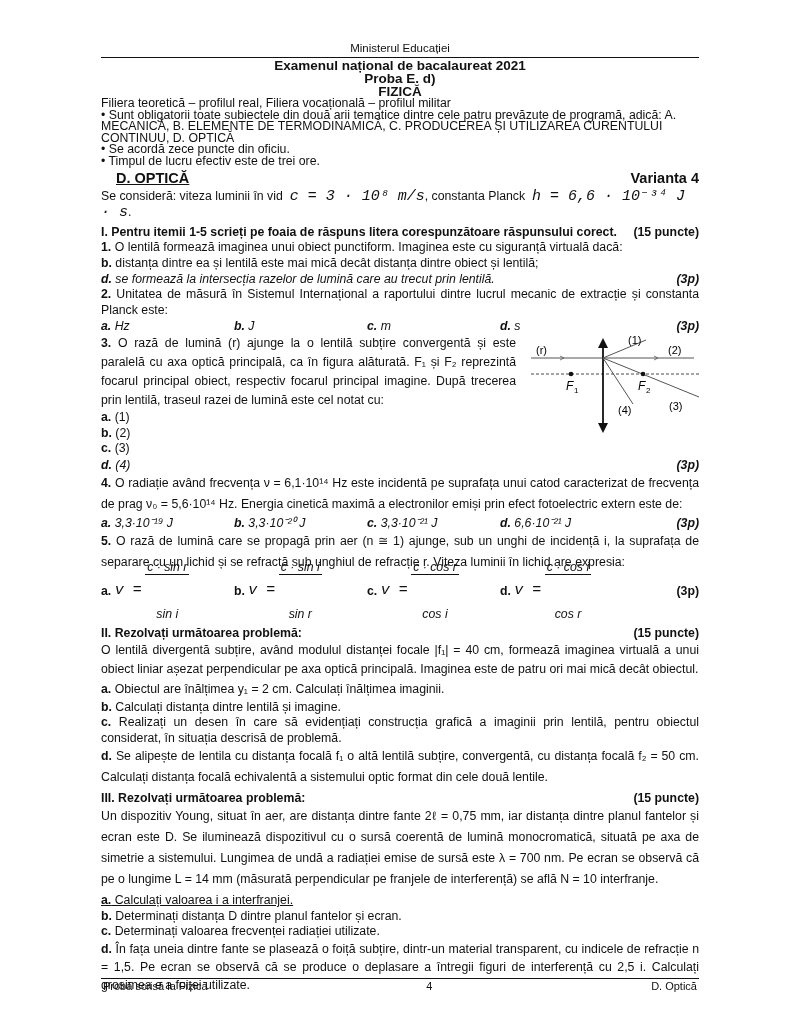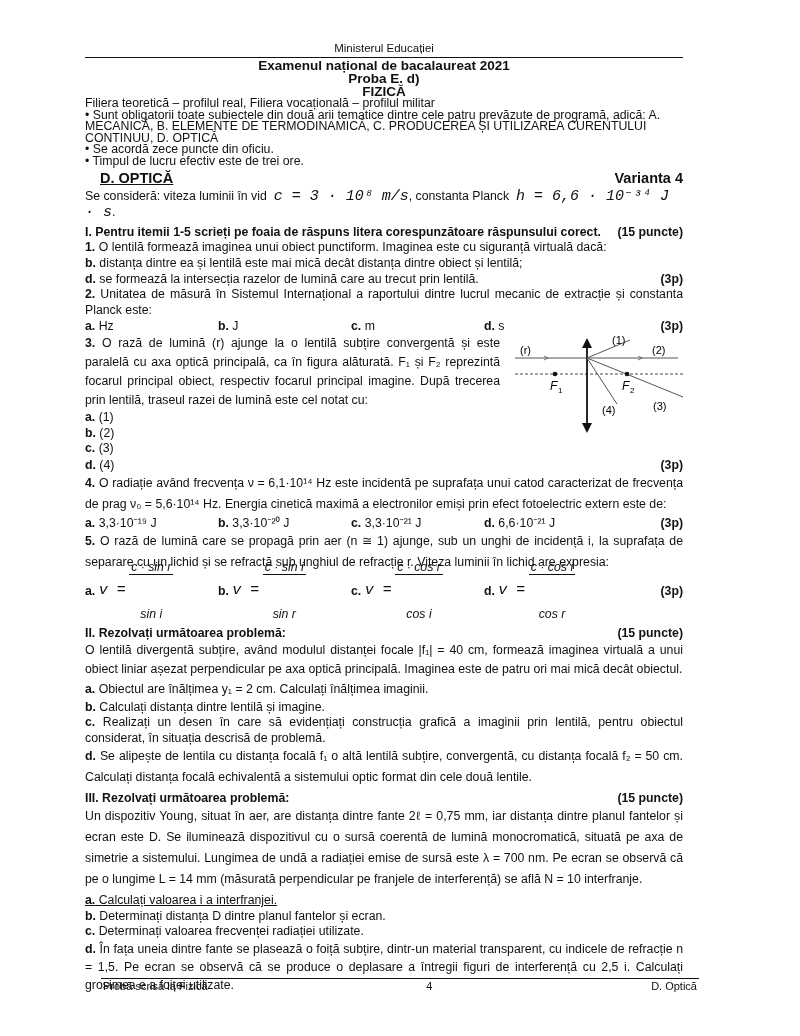--- a/index.html
+++ b/index.html
@@ -1,31 +1,31 @@
 <!DOCTYPE html>
 <html><head>
 <meta charset="utf-8">
 <style>
   html, body { margin: 0; padding: 0; background: #ffffff; }
   body { width: 800px; height: 1036px; position: relative; overflow: hidden;
          font-family: "Liberation Sans", sans-serif; color: #111; font-size: 12.3px; }
-  .page { position: absolute; left: 85px; top: 42px; width: 598px; }
+  .page { position: absolute; left: 101px; top: 42px; width: 598px; }
   .center { text-align: center; }
   .hdr-small { font-size: 11.5px; line-height: 13px; }
   .hdr-line { border-top: 1.5px solid #111; margin: 2px 0 1px 0; }
   .title { font-weight: bold; font-size: 13.5px; line-height: 13px; }
   .info { font-size: 12.3px; line-height: 11.5px; }
   .sec-row { display: flex; justify-content: space-between; font-weight: bold; font-size: 14.5px; margin-top: 3px; line-height: 17px; }
   .sec-title { text-decoration: underline; margin-left: 15px; }
   p { margin: 0; }
   .l { line-height: 15.5px; }
   .lw { line-height: 21px; }
   .just { text-align: justify; }
   b { font-weight: bold; }
-  .row { display: flex; align-items: center; line-height: 16px; }
+  .row { display: flex; align-items: center; line-height: 16px; font-style: italic; }
   .row .opt { width: 133px; }
   .row .pts { margin-left: auto; font-weight: bold; }
   .sx-head { display: flex; justify-content: space-between; font-weight: bold; margin-top: 2px; line-height: 16px; gap: 16px; }
   .q3 { position: relative; }
   .q3-text { width: 415px; }
   .diagram { position: absolute; left: 425px; top: 0px; width: 175px; height: 110px; }
   .frac { display: inline-flex; flex-direction: column; align-items: center; vertical-align: middle; font-style: italic; line-height: 14px; gap: 32px; }
   .frac .num { border-bottom: 1px solid #111; padding: 0 2px; }
   .frac-row { display: flex; align-items: center; height: 36px; }
   .frac-row .opt { width: 133px; display: flex; align-items: center; }

